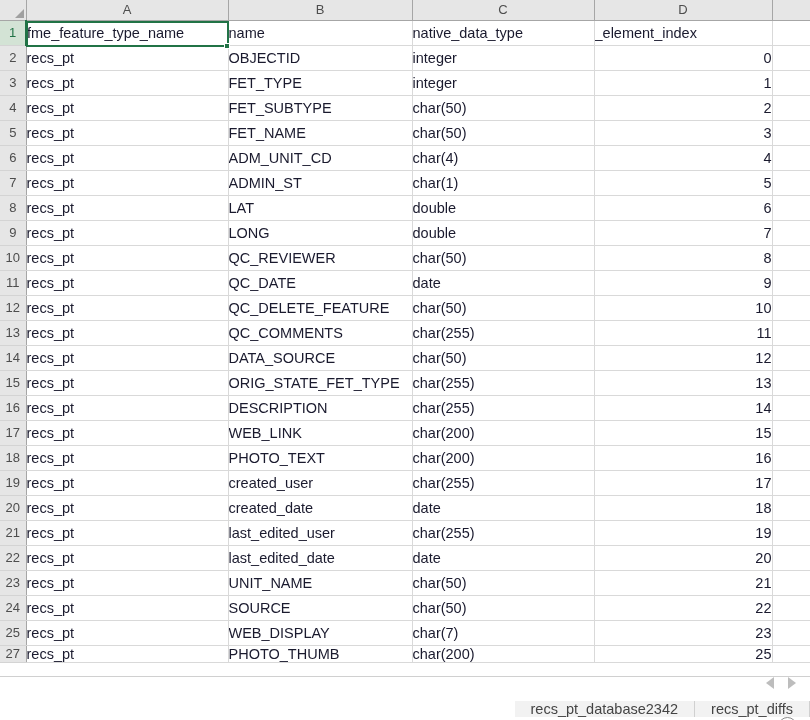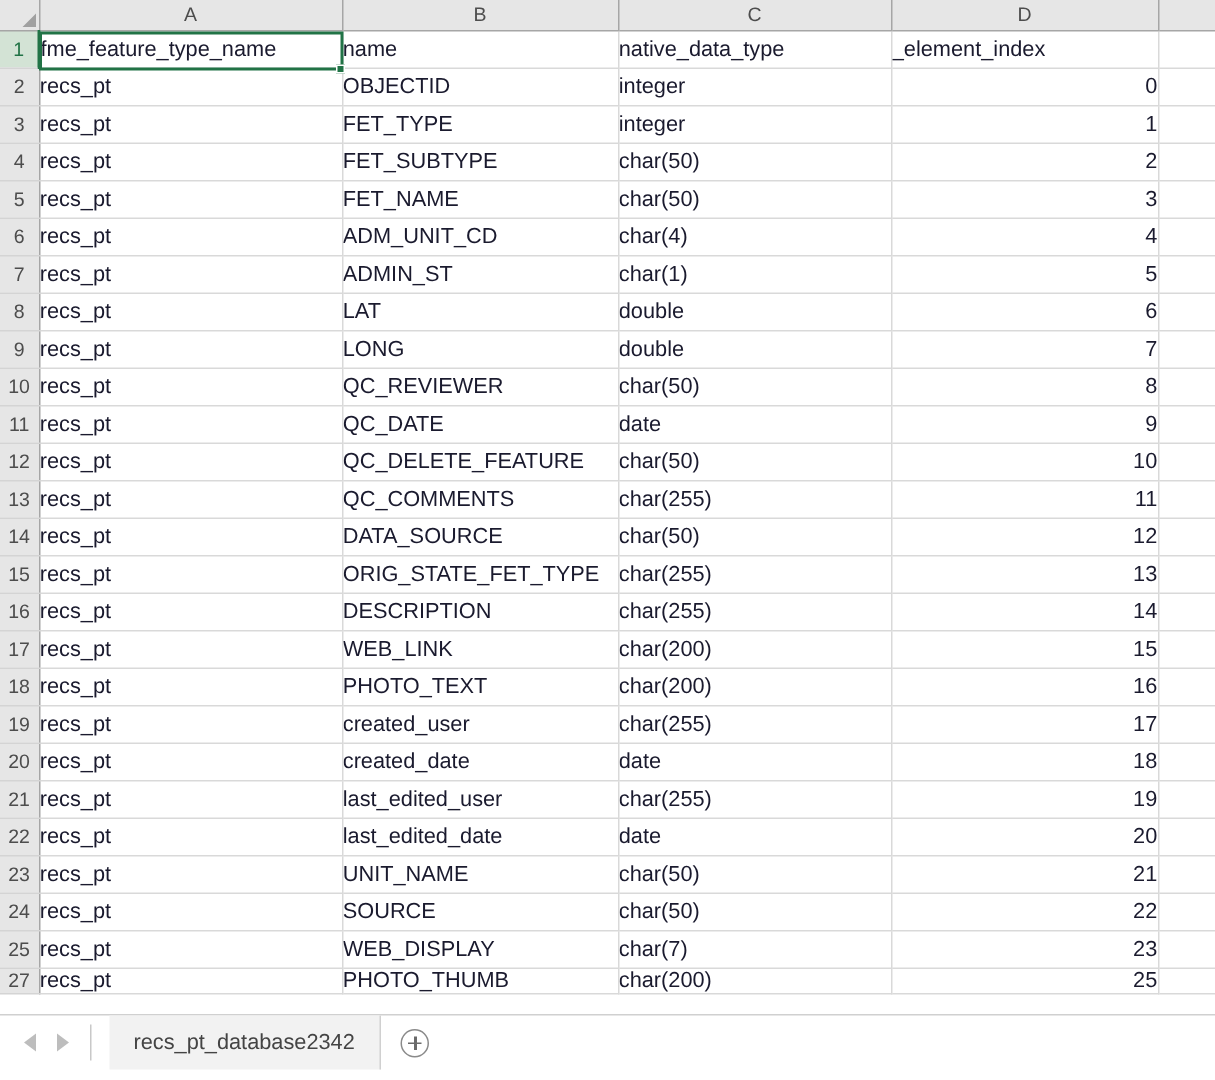--- a/index.html
+++ b/index.html
@@ -158,20 +158,21 @@
     background: #ffffff;
     display: flex;
     align-items: flex-start;
     border-top: 1px solid #d0d0d0;
   }
   .tabbar-inner {
     display: flex;
     align-items: flex-end;
     height: 36px;
     width: 100%;
+    flex-direction: column;
   }
 
   .nav-btns {
     display: flex;
     align-items: center;
     gap: 14px;
     padding: 0 14px 0 16px;
     height: 36px;
   }
   .nav-arrow {
@@ -492,20 +493,21 @@
 
   <div class="tabbar">
     <div class="tabbar-inner">
       <div class="nav-btns">
         <span class="nav-arrow left"></span>
         <span class="nav-arrow right"></span>
       </div>
       <div class="nav-sep"></div>
       <div class="tabs" id="tabs">
           <div class="tab">recs_pt_database2342</div>
+          <div class="tab">recs_pt_diffs</div>
         </div>
       <div class="add-sheet">
         <span class="plus-circle"></span>
       </div>
       <div class="tabbar-fill"></div>
     </div>
   </div>
 
 </div>
 

